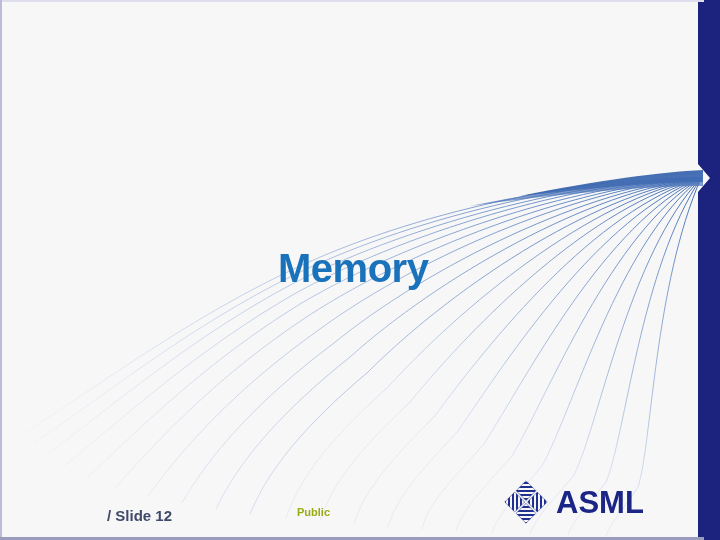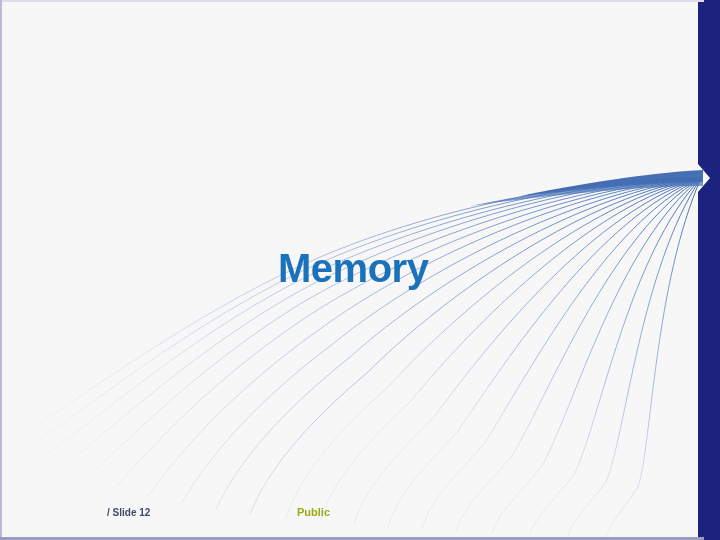--- a/index.html
+++ b/index.html
@@ -59,21 +59,21 @@
     color: #1a72ba;
     letter-spacing: -0.5px;
     line-height: 1;
     white-space: nowrap;
   }
   
   #slide-number {
     position: absolute;
     left: 107px;
     top: 507px;
-    font-size: 10px;
+    font-size: 15px;
     font-weight: bold;
     color: #3f4a6b;
     white-space: nowrap;
   }
   #classification {
     position: absolute;
     left: 297px;
     top: 506px;
     font-size: 11px;
     font-weight: bold;
@@ -149,14 +149,39 @@
 
   <div id="edge-top"></div>
   <div id="edge-left"></div>
   <div id="edge-bottom"></div>
 
   <div id="title">Memory</div>
 
   <div id="slide-number">/ Slide 12</div>
   <div id="classification">Public</div>
 
+  <div id="logo">
+    <svg width="152" height="44" viewBox="0 0 152 44" xmlns="http://www.w3.org/2000/svg">
+      <defs>
+        <pattern id="hatchA" patternUnits="userSpaceOnUse" width="4" height="4" patternTransform="rotate(45)">
+          <rect width="4" height="4" fill="#f7f7f8"></rect>
+          <rect width="4" height="2" fill="#1f3090"></rect>
+        </pattern>
+        <pattern id="hatchB" patternUnits="userSpaceOnUse" width="4" height="4" patternTransform="rotate(-45)">
+          <rect width="4" height="4" fill="#f7f7f8"></rect>
+          <rect width="4" height="2" fill="#1f3090"></rect>
+        </pattern>
+      </defs>
+
+      <g transform="translate(22,22)">
+        <g transform="rotate(45)">
+          <rect x="1" y="-15" width="14" height="14" fill="url(#hatchA)" stroke="#1f3090" stroke-width="0.5"></rect>
+          <rect x="1" y="1" width="14" height="14" fill="url(#hatchB)" stroke="#1f3090" stroke-width="0.5"></rect>
+          <rect x="-15" y="1" width="14" height="14" fill="url(#hatchA)" stroke="#1f3090" stroke-width="0.5"></rect>
+          <rect x="-15" y="-15" width="14" height="14" fill="url(#hatchB)" stroke="#1f3090" stroke-width="0.5"></rect>
+        </g>
+      </g>
+
+      <text x="52" y="33" font-family="Liberation Sans, sans-serif" font-size="31" font-weight="bold" fill="#1a2586" letter-spacing="0">ASML</text>
+    </svg>
+  </div>
 
 </div>
 
 </body></html>

